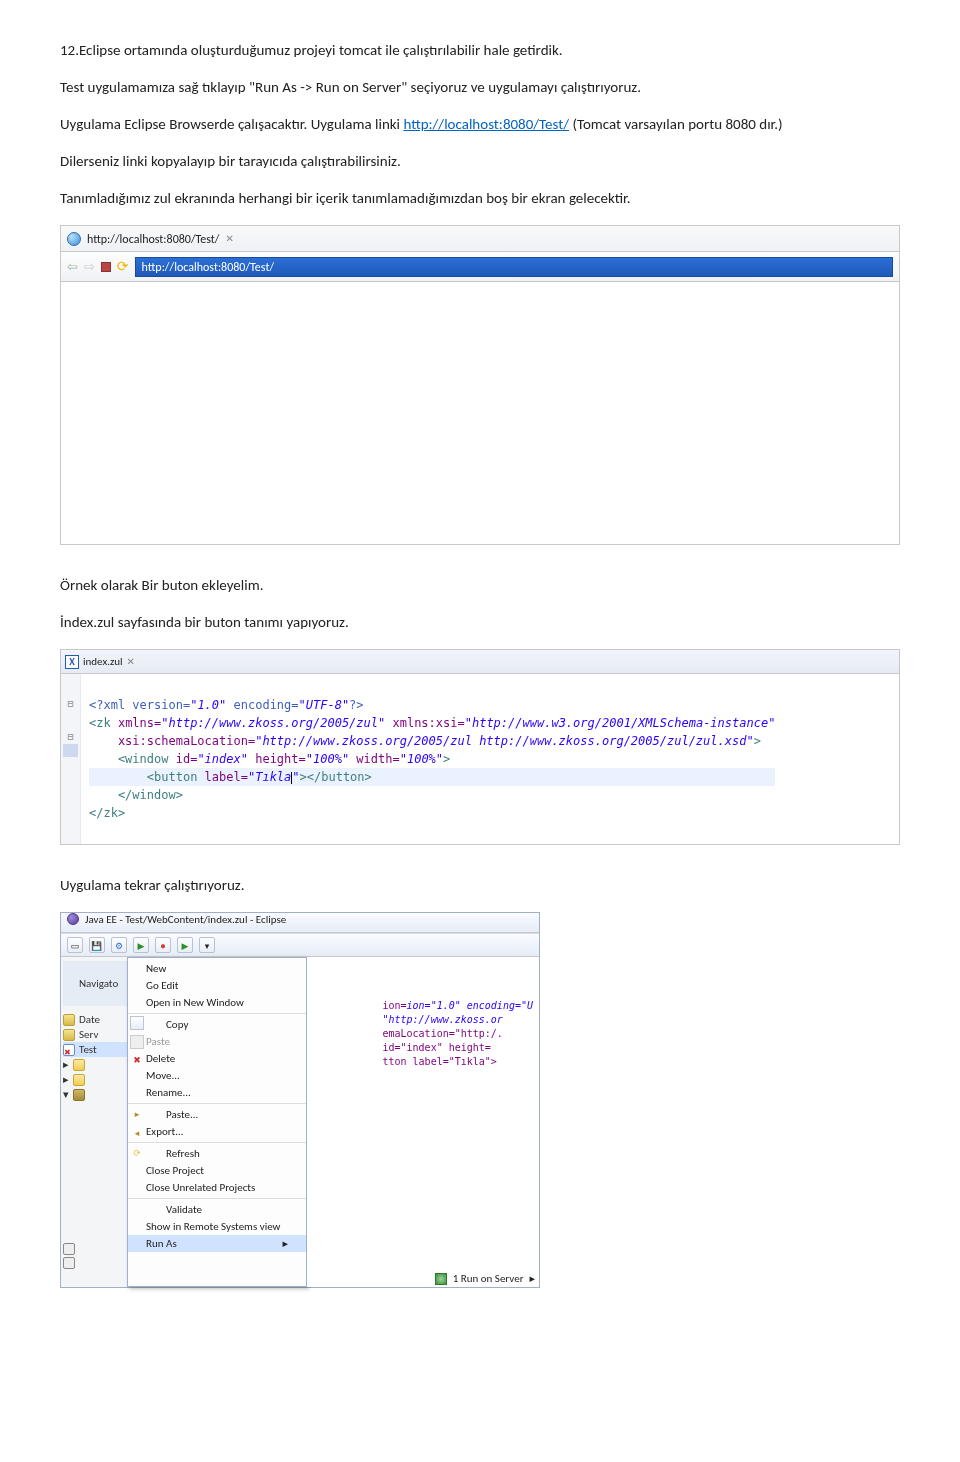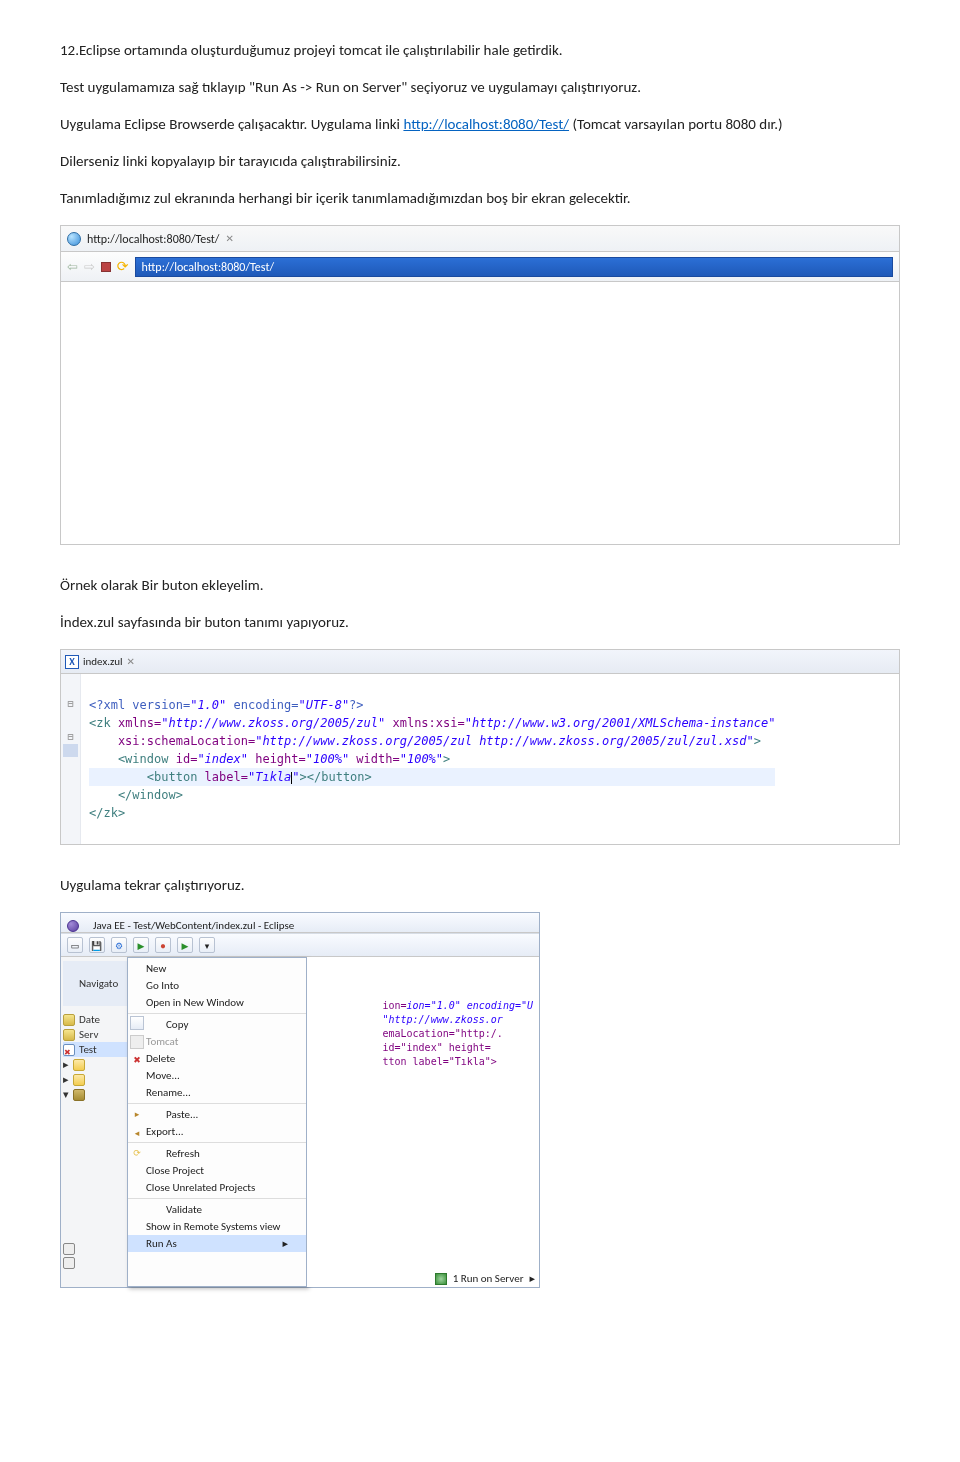--- a/index.html
+++ b/index.html
@@ -140,23 +140,23 @@
     width: 480px;
     border: 1px solid #9fb0c8;
     font-size: 11px;
     background: #f4f5f7;
   }
   .ide-title {
     height: 20px;
     background: linear-gradient(#f9fbff, #e6ecf6);
     border-bottom: 1px solid #c8c8c8;
     display: flex;
-    align-items: flex-end;
+    align-items: flex-start;
     padding: 0 6px;
-    gap: 14px;
+    gap: 6px;
   }
   .ide-title-icon {
     width: 12px; height: 12px;
     border-radius: 50%;
     background: radial-gradient(circle at 30% 30%, #a28bd8, #5a3fa0);
     border: 1px solid #4a3190;
   }
   .ide-menu {
     height: 20px;
     background: #f4f5f7;
@@ -390,24 +390,24 @@
       <div class="tree-item">
           <span class="ti-icon" style="border:1px solid #888;background:#eee;"></span>
         </div>
       <div class="tree-item">
           <span class="ti-icon" style="border:1px solid #888;background:#eee;"></span>
         </div>
     </div>
 
     <div class="ide-ctx">
       <div class="ctx-item"><span>New</span></div>
-      <div class="ctx-item"><span>Go Into</span></div>
+      <div class="ctx-item"><span>Go Edit</span></div>
       <div class="ctx-item"><span>Open in New Window</span></div>
       <div class="ctx-item sep"><span class="ctx-ic copy"></span><span>Copy</span></div>
-      <div class="ctx-item disabled"><span class="ctx-ic paste"></span><span>Tomcat</span></div>
+      <div class="ctx-item disabled"><span class="ctx-ic paste"></span><span>Paste</span></div>
       <div class="ctx-item"><span class="ctx-ic del"></span><span>Delete</span></div>
       <div class="ctx-item"><span>Move...</span></div>
       <div class="ctx-item"><span>Rename...</span></div>
       <div class="ctx-item sep"><span class="ctx-ic imp"></span><span>Paste...</span></div>
       <div class="ctx-item"><span class="ctx-ic exp"></span><span>Export...</span></div>
       <div class="ctx-item sep"><span class="ctx-ic ref"></span><span>Refresh</span></div>
       <div class="ctx-item"><span>Close Project</span></div>
       <div class="ctx-item"><span>Close Unrelated Projects</span></div>
       <div class="ctx-item sep"><span>Validate</span></div>
       <div class="ctx-item"><span>Show in Remote Systems view</span></div>

